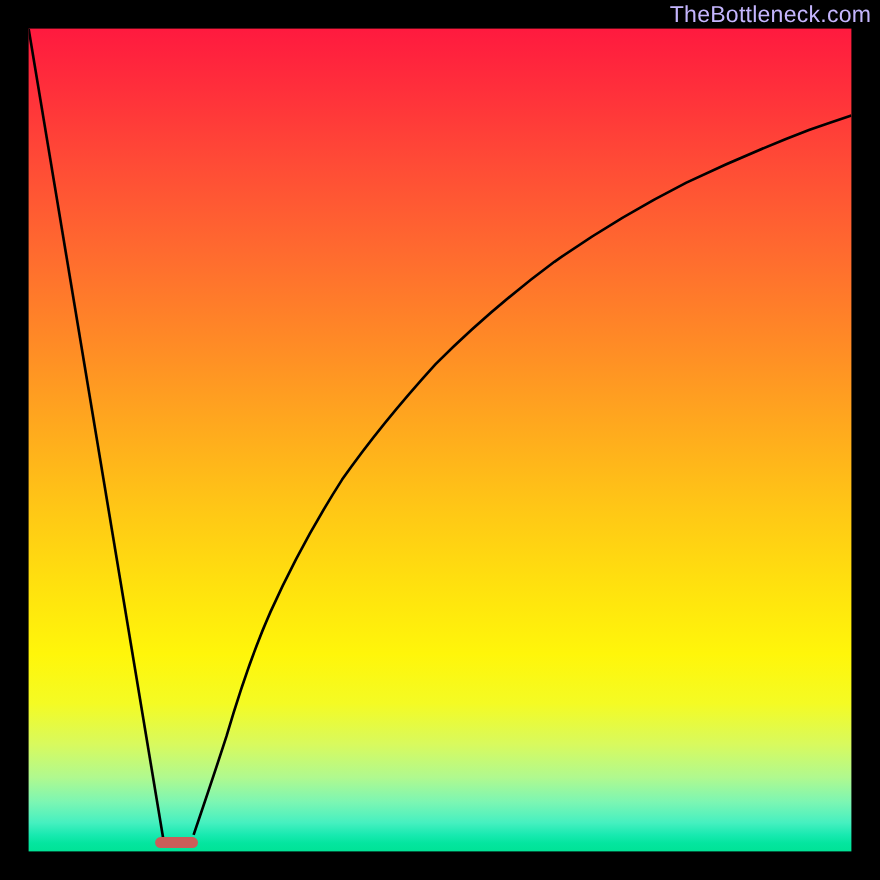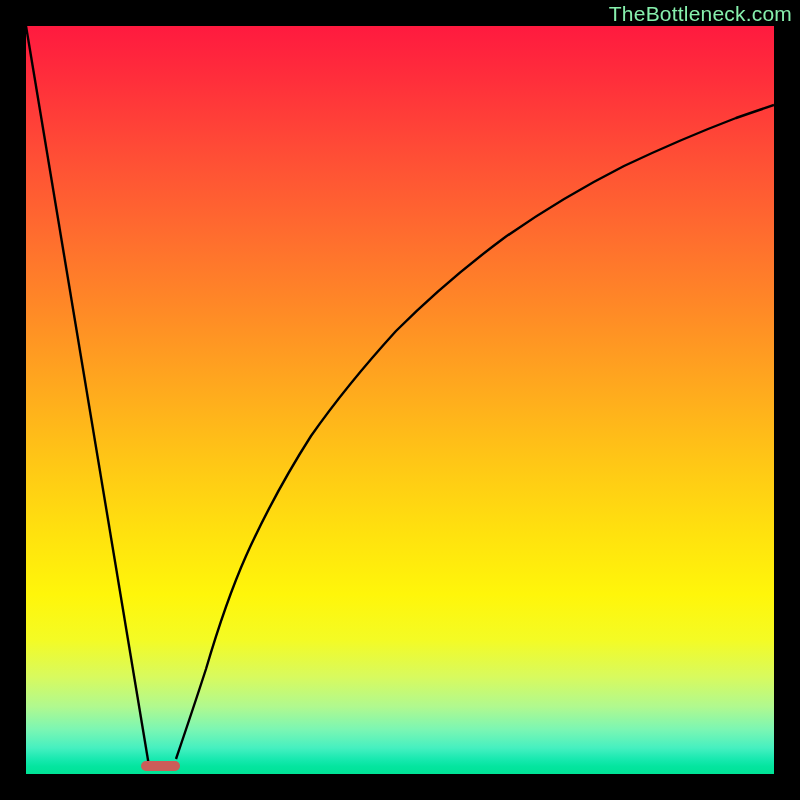--- a/index.html
+++ b/index.html
@@ -52,21 +52,21 @@
   .marker {
     position: absolute;
     height: 10px;
     border-radius: 5px;
     background: #cb5d59;
   }
   .watermark {
     position: absolute;
     top: 2px;
     right: 8px;
-    color: #86efac;
+    color: #c4b5fd;
     font-size: 21px;
     font-weight: 500;
     letter-spacing: 0.2px;
     text-align: center;
   }
 </style>
 </head>
 <body>
 
 <div class="frame">

